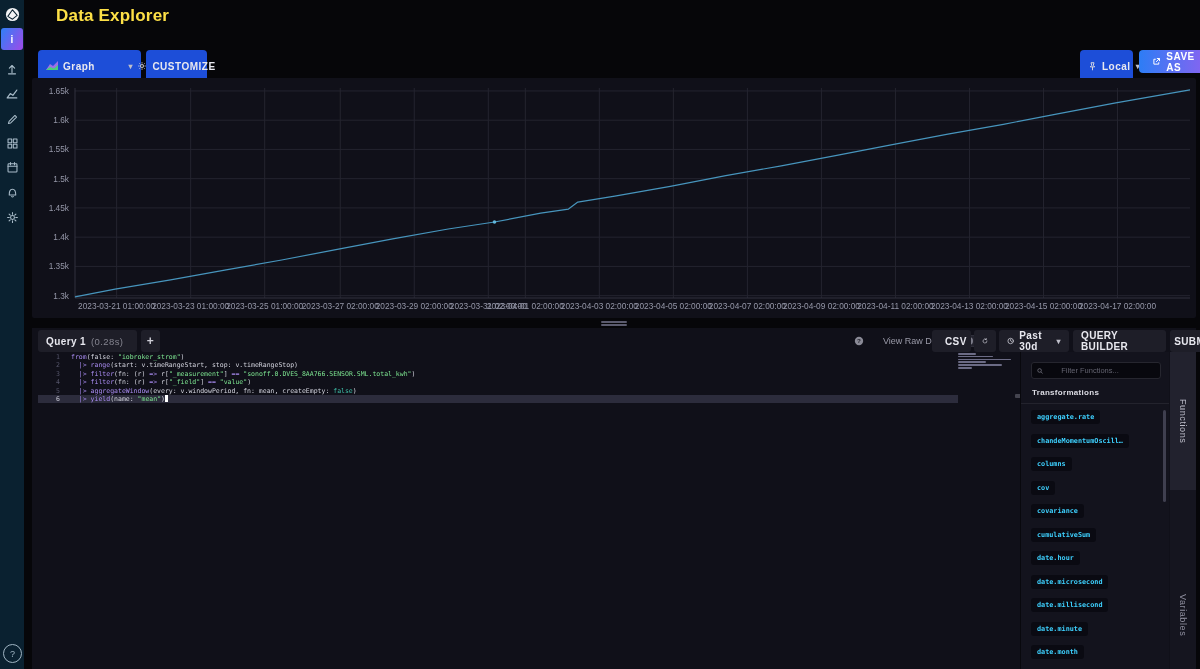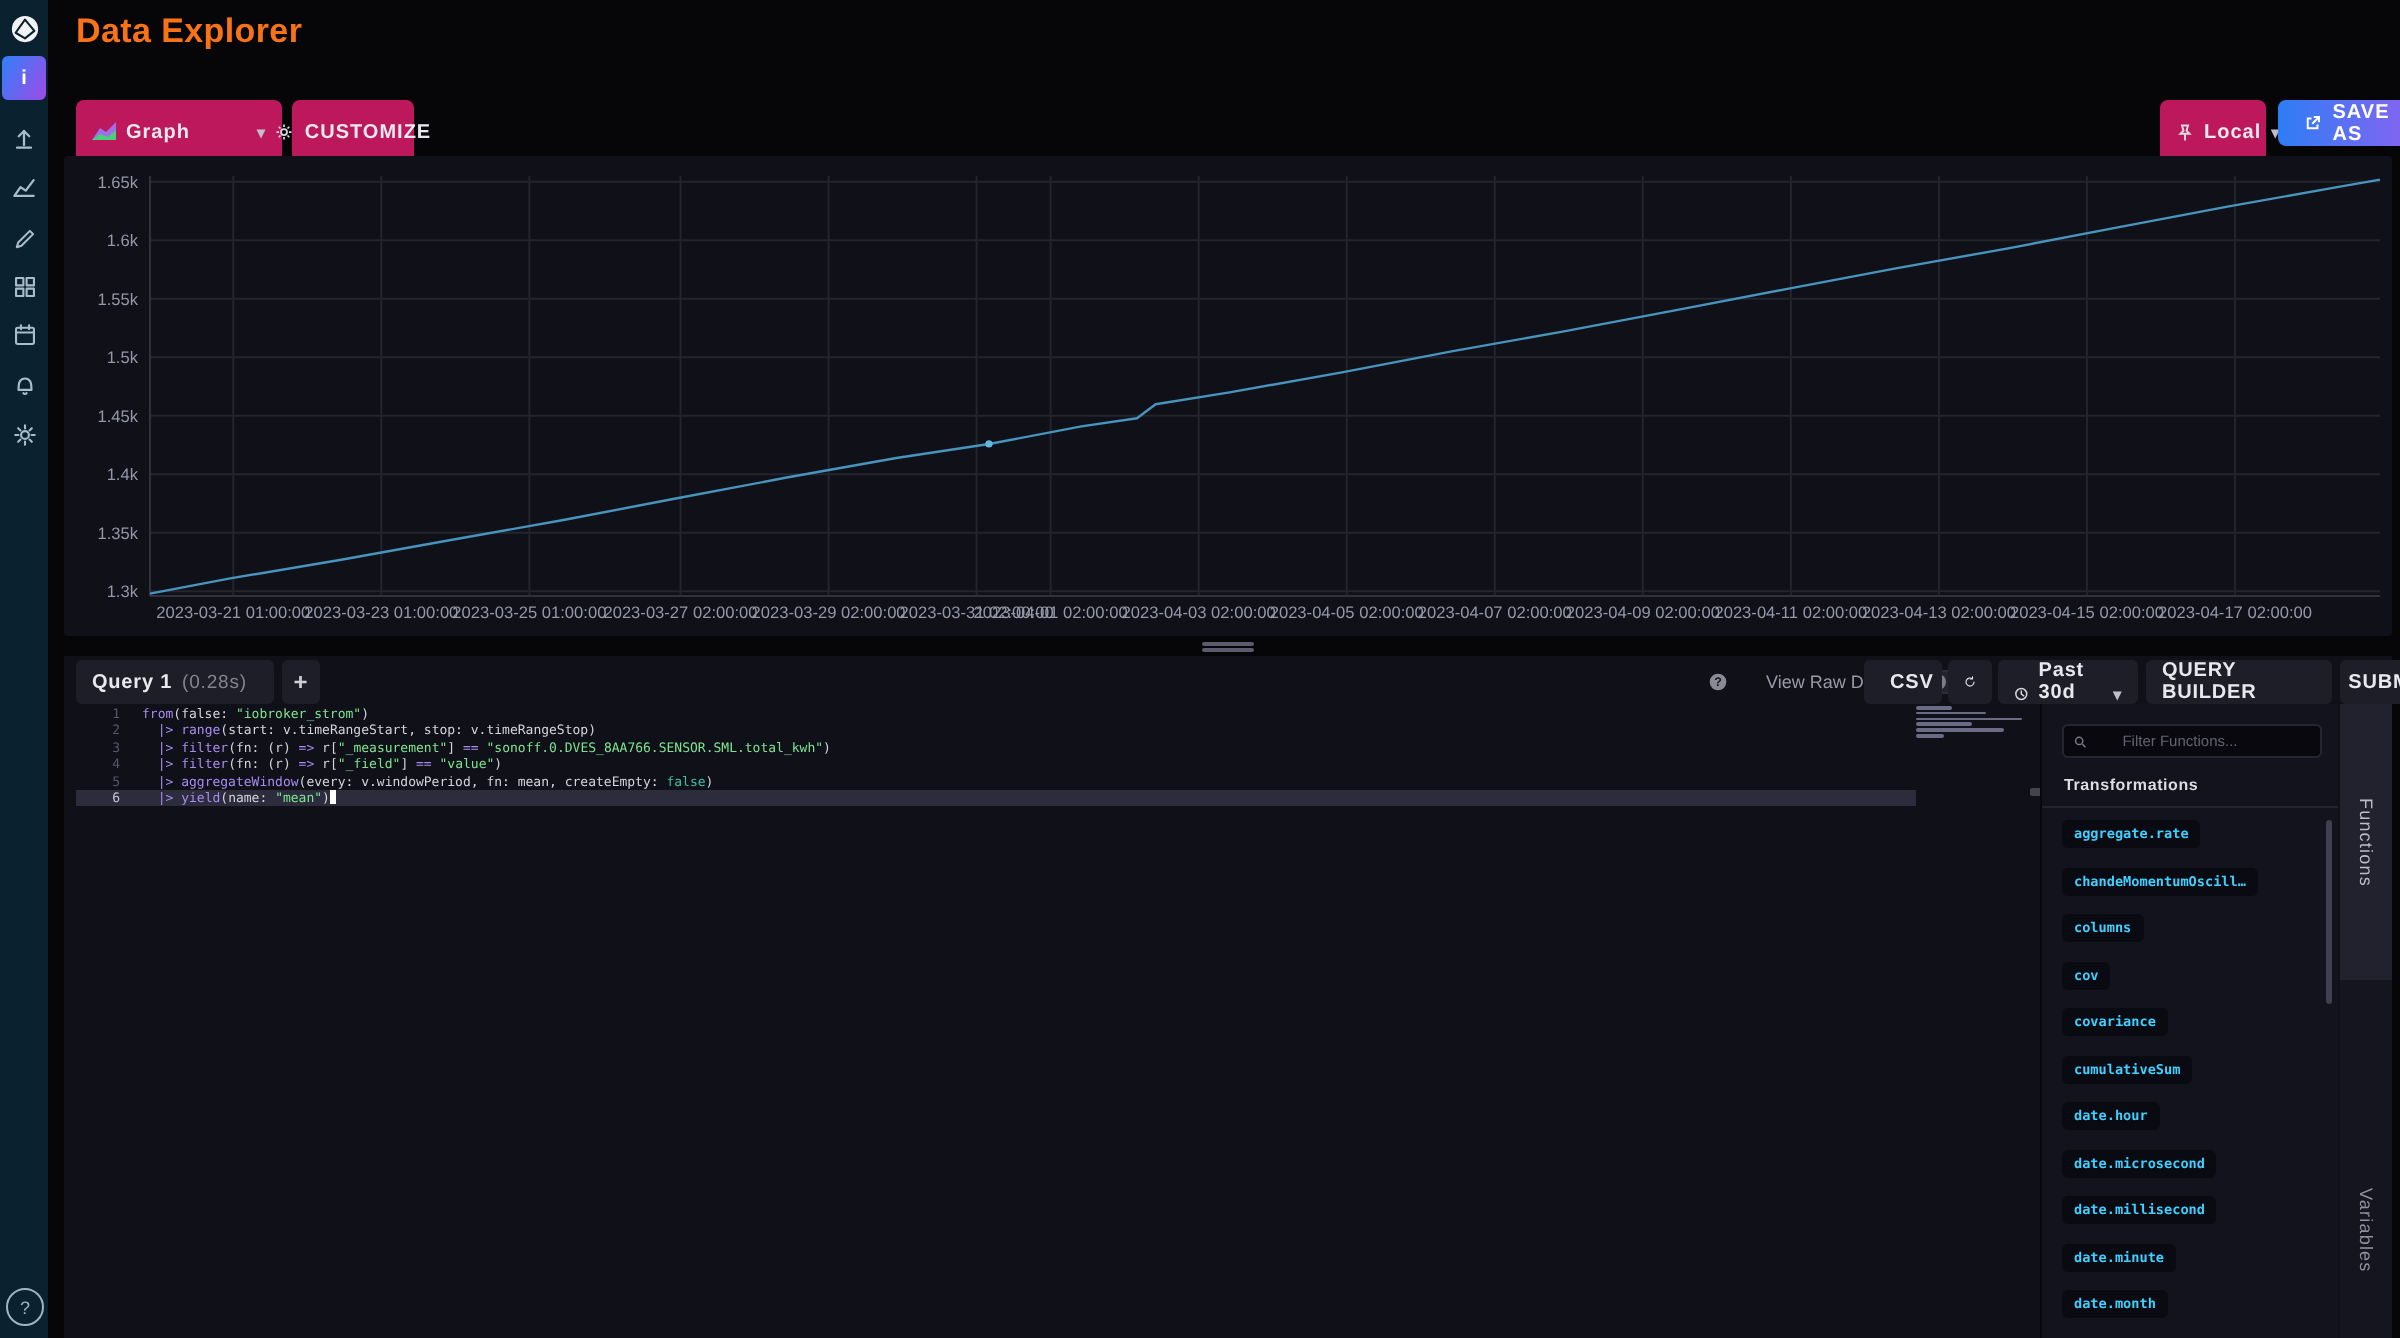--- a/index.html
+++ b/index.html
@@ -5,22 +5,22 @@
   html,body{margin:0;padding:0;background:#060609;width:1200px;height:669px;overflow:hidden;
     font-family:"Liberation Sans",sans-serif;-webkit-font-smoothing:antialiased;}
   
   #sidebar{position:absolute;left:0;top:0;width:24px;height:669px;background:#0a2130;}
   .nav-ic{position:absolute;left:0;width:24px;height:22px;display:flex;align-items:center;justify-content:center;cursor:pointer;}
   .nav-ic svg{stroke:#a9bcc9;fill:none;stroke-width:1.3;stroke-linecap:round;stroke-linejoin:round;}
   #org-avatar{position:absolute;left:1px;top:28px;width:22px;height:22px;border-radius:3px;
     background:linear-gradient(120deg,#2f80f7 0%,#a04ae8 100%);color:#fff;font-size:10px;font-weight:bold;
     display:flex;align-items:center;justify-content:center;cursor:pointer;}
   
-  #page-title{position:absolute;left:38px;top:6px;color:#f97316;font-size:17px;font-weight:600;letter-spacing:.2px;}
-  .btn{position:absolute;top:50px;height:23px;background:#be185d;border-radius:4px;color:#e8e8ef;
+  #page-title{position:absolute;left:56px;top:6px;color:#fde047;font-size:17px;font-weight:600;letter-spacing:.2px;}
+  .btn{position:absolute;top:50px;height:23px;background:#1d4ed8;border-radius:4px;color:#e8e8ef;
     font-size:10px;font-weight:bold;letter-spacing:.5px;display:flex;align-items:center;gap:5px;
     padding:16px 8px;box-sizing:border-box;cursor:pointer;}
   .btn svg{flex:0 0 auto;}
   .caret{color:#bfbfca;font-size:8px;margin-left:auto;}
   .grad{background:linear-gradient(90deg,#2d7df5,#8a63f0);color:#fff;}
   
   #viz-panel{position:absolute;left:32px;top:78px;width:1164px;height:240px;background:#101019;border-radius:2px;}
   #chart{position:absolute;left:0;top:0;}
   #chart text{font-family:"Liberation Sans",sans-serif;}
   
@@ -33,21 +33,21 @@
     font-size:10px;font-weight:bold;letter-spacing:.4px;display:flex;align-items:center;gap:5px;
     padding:0 8px;box-sizing:border-box;cursor:pointer;}
   #query-tab{left:6px;width:99px;font-weight:bold;}
   #query-tab .dur{color:#84848f;font-weight:normal;font-size:9.5px;}
   #add-query{left:109px;width:19px;justify-content:center;color:#cfcfd8;font-size:12px;}
   #rawdata-wrap{position:absolute;left:822px;top:2px;height:22px;display:flex;align-items:center;gap:19px;color:#9a9aa8;font-size:9px;}
   #raw-toggle{width:17px;height:10px;background:#23232e;border:1px solid #2e2e3a;border-radius:6px;position:relative;cursor:pointer;}
   #raw-toggle .knob{position:absolute;left:1px;top:1px;width:8px;height:8px;border-radius:50%;background:#7c7c8a;}
   #csv-btn{left:900px;width:39px;}
   #refresh-btn{left:942px;width:22px;justify-content:center;}
-  #timerange-dd{left:967px;width:70px;align-items:flex-end;}
+  #timerange-dd{left:967px;width:70px;}
   #builder-btn{left:1041px;width:93px;justify-content:center;}
   #submit-btn{left:1138px;width:49px;justify-content:center;}
   .qbtn svg{stroke:#d9d9e2;fill:none;stroke-width:1.2;stroke-linecap:round;}
   
   #editor{position:absolute;left:6px;top:25px;width:920px;cursor:text;}
   .code-row{display:flex;height:8.4px;line-height:8.4px;font-family:"DejaVu Sans Mono",monospace;font-size:6.5px;white-space:pre;}
   .code-row.active{background:#2c2c3c;}
   .gutter{width:22px;text-align:right;padding-right:11px;color:#55556a;flex:0 0 auto;}
   .code-row.active .gutter{color:#c9c9d5;}
   .tk-d{color:#d2d3dd;} .tk-fn{color:#a88bf0;} .tk-op{color:#a88bf0;} .tk-str{color:#7ce490;} .tk-kw{color:#3ebfa8;}

